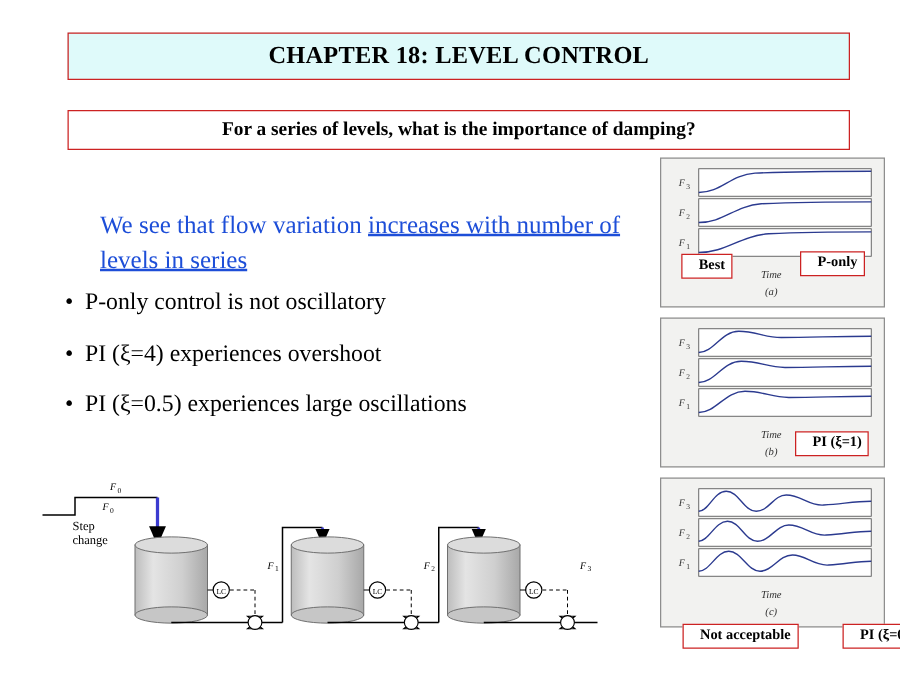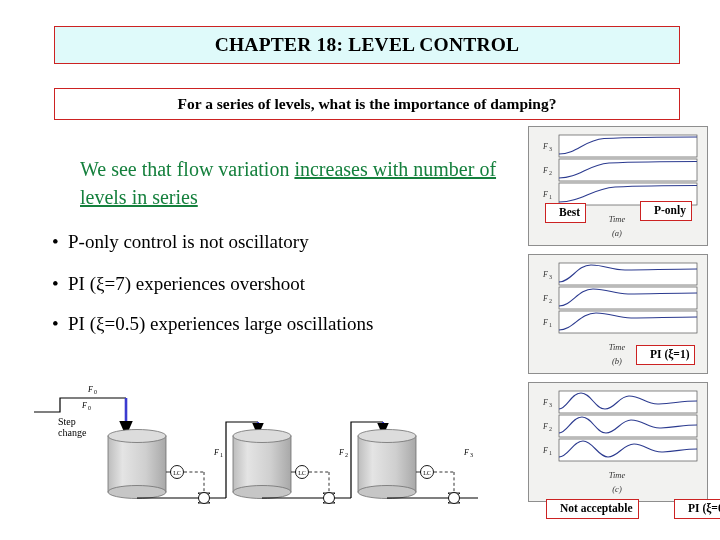--- a/index.html
+++ b/index.html
@@ -53,25 +53,25 @@
   .subtitle-banner .subtitle-text {
     font-size: 15.5px;
     font-weight: bold;
     color: #000000;
   }
 
   
   .lead-text {
     position: absolute;
     left: 80px;
-    top: 155px;
+    top: 166px;
     width: 440px;
     font-size: 20px;
     line-height: 28px;
-    color: #15803d;
+    color: #1d4ed8;
   }
   .lead-text u { text-decoration: underline; }
 
   .bullet {
     position: absolute;
     font-size: 19px;
     color: #000000;
     white-space: nowrap;
   }
   .bullet .dot {
@@ -145,21 +145,21 @@
 </div>
 
 <div class="lead-text">
   <span>We see that flow variation </span><u>increases with number of levels in series</u>
 </div>
 
 <div class="bullet b1">
   <span class="dot">•</span><span>P-only control is not oscillatory</span>
 </div>
 <div class="bullet b2">
-  <span class="dot">•</span><span>PI (ξ=7) experiences overshoot</span>
+  <span class="dot">•</span><span>PI (ξ=4) experiences overshoot</span>
 </div>
 <div class="bullet b3">
   <span class="dot">•</span><span>PI (ξ=0.5) experiences large oscillations</span>
 </div>
 
 <div class="plot-panel panel-a">
   <svg width="178" height="118" viewBox="0 0 178 118">
 
     <text x="14" y="22" font-family="Liberation Serif, serif" font-size="8" font-style="italic" fill="#333">F</text>
     <text x="20" y="24" font-family="Liberation Serif, serif" font-size="6" fill="#333">3</text>

